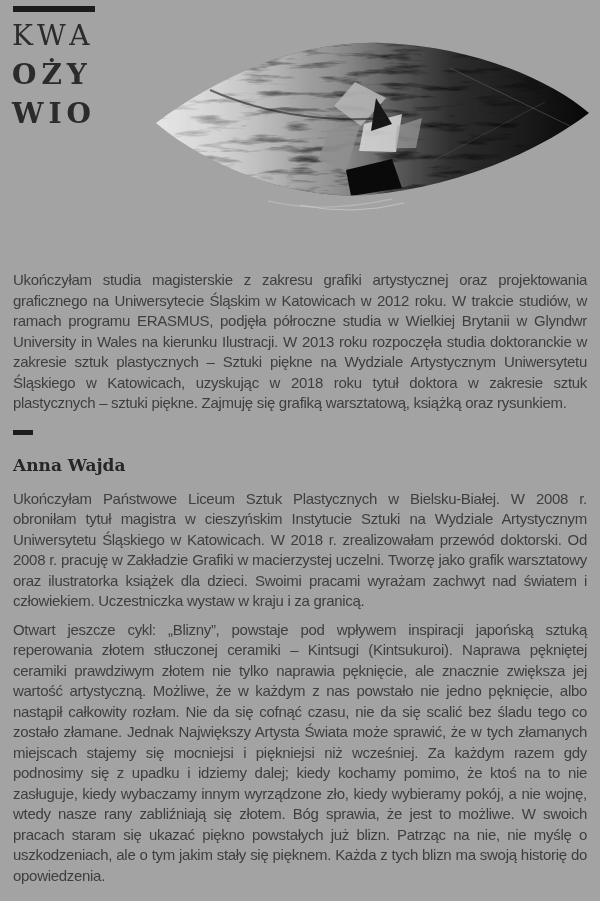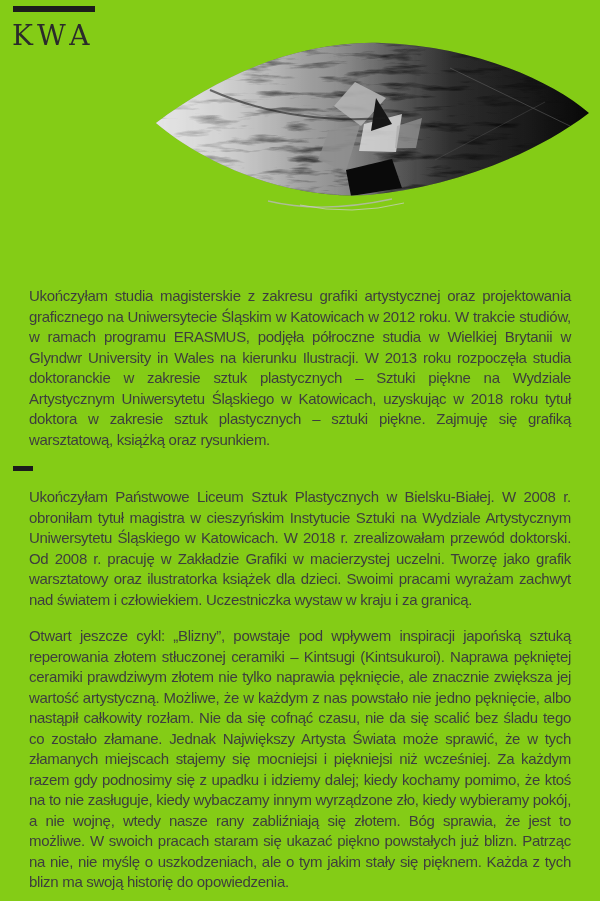--- a/index.html
+++ b/index.html
@@ -1,55 +1,57 @@
 <!DOCTYPE html>
 <html lang="pl"><head>
 <meta charset="utf-8">
 <style>
   html,body{margin:0;padding:0;}
   body{
     width:600px;height:901px;overflow:hidden;background:#ffffff;
     font-family:"Liberation Sans", sans-serif;
   }
-  .page{position:relative;width:600px;height:901px;background:#84cc16;}
+  .page{position:relative;width:600px;height:901px;background:#a3a3a3;}
 
   
   .header{position:relative;height:270px;}
   .top-bar{position:absolute;left:13px;top:6px;width:82px;height:6px;background:#1c1c1c;}
   .logo{position:absolute;left:12px;top:16px;color:#2b2b2b;
         font-family:"DejaVu Serif", serif;font-size:28px;line-height:39px;letter-spacing:5px;}
   .logo .ln{font-weight:400;}
   .logo .ln.bold{font-weight:700;}
   .artwork{position:absolute;left:150px;top:30px;width:445px;height:182px;}
 
   
   .main{padding:0 13px;}
   h2.sec-heading{
     margin:0 0 14px 0;color:#262626;
     font-family:"DejaVu Serif", serif;font-weight:700;font-size:17px;line-height:20px;
   }
   p.bio{
-    margin:16px;color:#3e3e3e;font-size:15px;line-height:20.5px;
+    margin:0;color:#3e3e3e;font-size:15px;line-height:20.5px;
     letter-spacing:-0.3px;text-align:justify;
     -webkit-hyphens:auto;hyphens:auto;
   }
   p.bio + p.bio{margin-top:8px;}
   .divider{width:20px;height:5px;background:#1c1c1c;margin:16px 0 0 0;}
   .section-anna h2.sec-heading{margin-top:20px;}
 </style>
 </head>
 <body>
 
 <div class="page">
 
   <header class="header">
     <div class="top-bar"></div>
 
     <div class="logo">
       <div class="ln">KWA</div>
+      <div class="ln bold">OŻY</div>
+      <div class="ln bold">WIO</div>
     </div>
 
     <svg class="artwork" viewBox="0 0 445 182" aria-hidden="true">
       <defs>
         <linearGradient id="lensGrad" x1="0" y1="0" x2="1" y2="0">
           <stop offset="0" stop-color="#a9a9a9"></stop>
           <stop offset="0.16" stop-color="#7a7a7a"></stop>
           <stop offset="0.34" stop-color="#2e2e2e"></stop>
           <stop offset="0.55" stop-color="#101010"></stop>
           <stop offset="1" stop-color="#070707"></stop>
@@ -96,18 +98,19 @@
 
   <main class="main">
 
     <section class="section-aleksandra">
       <p class="bio">Ukończyłam studia magisterskie z zakresu grafiki artystycznej oraz projektowania graficznego na Uniwersytecie Śląskim w Katowicach w 2012 roku. W trakcie studiów, w ramach programu ERASMUS, podjęła półroczne studia w Wielkiej Brytanii w Glyndwr University in Wales na kierunku Ilustracji. W 2013 roku rozpoczęła studia doktoranckie w zakresie sztuk plastycznych – Sztuki piękne na Wydziale Artystycznym Uniwersytetu Śląskiego w Katowicach, uzyskując w 2018 roku tytuł doktora w zakresie sztuk plastycznych – sztuki piękne. Zajmuję się grafiką warsztatową, książką oraz rysunkiem.</p>
     </section>
 
     <div class="divider"></div>
 
     <section class="section-anna">
+      <h2 class="sec-heading">Anna Wajda</h2>
       <p class="bio">Ukończyłam Państwowe Liceum Sztuk Plastycznych w Bielsku-Białej. W 2008 r. obroniłam tytuł magistra w cieszyńskim Instytucie Sztuki na Wydziale Artystycznym Uniwersytetu Śląskiego w Katowicach. W 2018 r. zrealizowałam przewód doktorski. Od 2008 r. pracuję w Zakładzie Grafiki w macierzystej uczelni. Tworzę jako grafik warsztatowy oraz ilustratorka książek dla dzieci. Swoimi pracami wyrażam zachwyt nad światem i człowiekiem. Uczestniczka wystaw w kraju i za granicą.</p>
       <p class="bio">Otwart jeszcze cykl: „Blizny”, powstaje pod wpływem inspiracji japońską sztuką reperowania złotem stłuczonej ceramiki – Kintsugi (Kintsukuroi). Naprawa pękniętej ceramiki prawdziwym złotem nie tylko naprawia pęknięcie, ale znacznie zwiększa jej wartość artystyczną. Możliwe, że w każdym z nas powstało nie jedno pęknięcie, albo nastąpił całkowity rozłam. Nie da się cofnąć czasu, nie da się scalić bez śladu tego co zostało złamane. Jednak Największy Artysta Świata może sprawić, że w tych złamanych miejscach stajemy się mocniejsi i piękniejsi niż wcześniej. Za każdym razem gdy podnosimy się z upadku i idziemy dalej; kiedy kochamy pomimo, że ktoś na to nie zasługuje, kiedy wybaczamy innym wyrządzone zło, kiedy wybieramy pokój, a nie wojnę, wtedy nasze rany zabliźniają się złotem. Bóg sprawia, że jest to możliwe. W swoich pracach staram się ukazać piękno powstałych już blizn. Patrząc na nie, nie myślę o uszkodzeniach, ale o tym jakim stały się pięknem. Każda z tych blizn ma swoją historię do opowiedzenia.</p>
     </section>
 
   </main>
 </div>
 
 </body></html>

